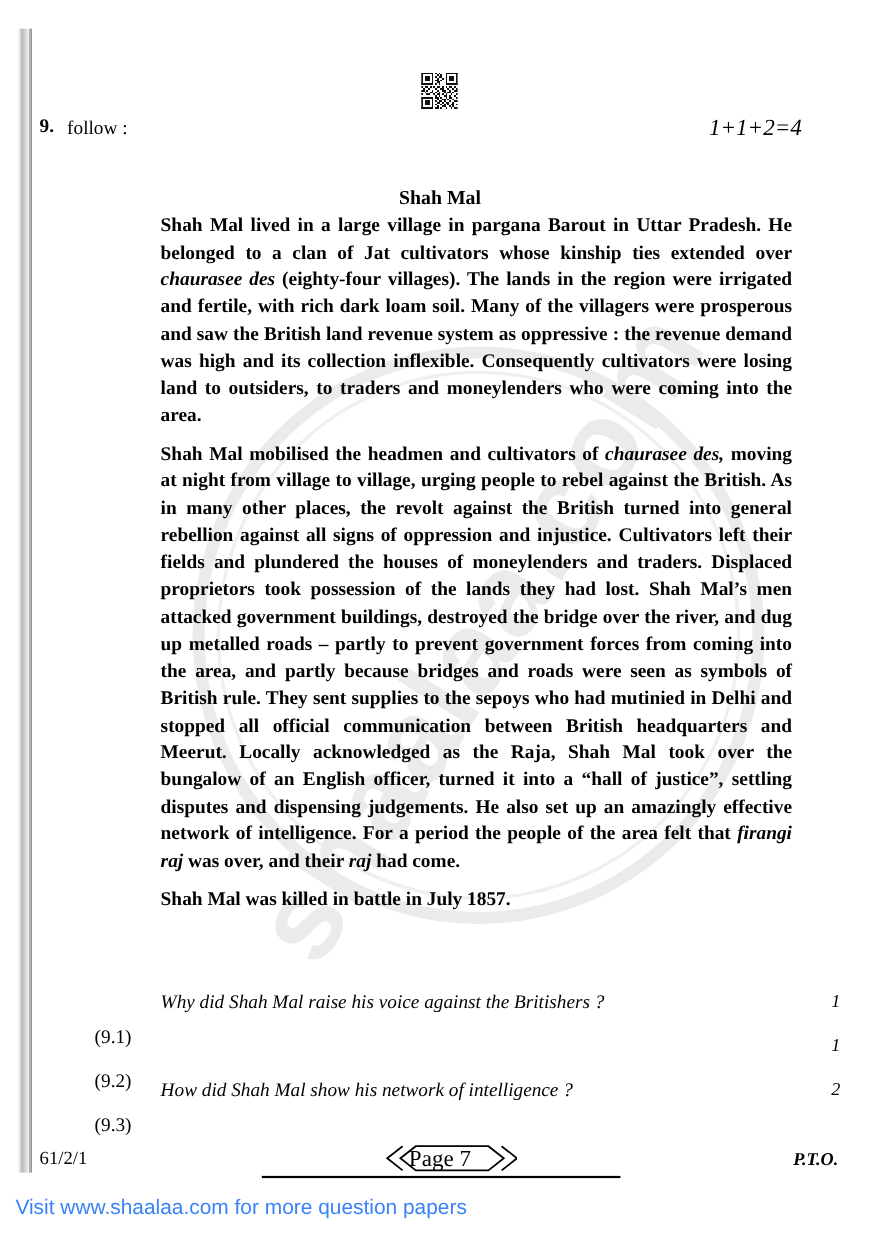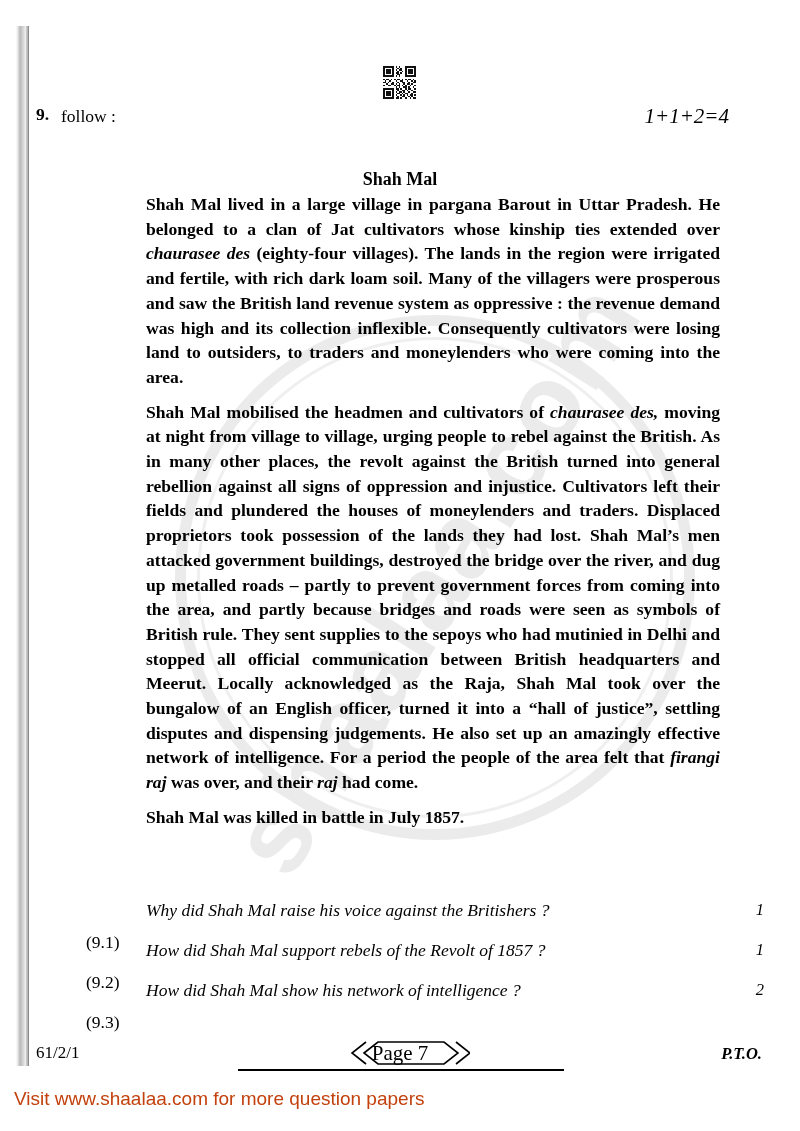--- a/index.html
+++ b/index.html
@@ -232,21 +232,21 @@
     text-align: center;
     font-size: 21px;
   }
 
   .site-note {
     position: absolute;
     left: 14px;
     top: 1088px;
     font-family: "Liberation Sans", "DejaVu Sans", sans-serif;
     font-size: 19px;
-    color: #c2410c;
+    color: #3b82f6;
   }
 </style>
 </head>
 <body>
 
 <div class="page">
 
   <div class="binding"></div>
   <div class="binding-line"></div>
 
@@ -389,21 +389,20 @@
     </div>
 
     <div class="subq" style="top:900px">
       <div class="subq-row">
         <span class="subq-label">(9.1)</span>
         <span class="subq-text">Why did Shah Mal raise his voice against the Britishers ?</span>
         <span class="subq-mark">1</span>
       </div>
       <div class="subq-row">
         <span class="subq-label">(9.2)</span>
-        <span class="subq-text">How did Shah Mal support rebels of the Revolt of 1857 ?</span>
         <span class="subq-mark">1</span>
       </div>
       <div class="subq-row">
         <span class="subq-label">(9.3)</span>
         <span class="subq-text">How did Shah Mal show his network of intelligence ?</span>
         <span class="subq-mark">2</span>
       </div>
     </div>
 
     <div class="footer-code">61/2/1</div>

